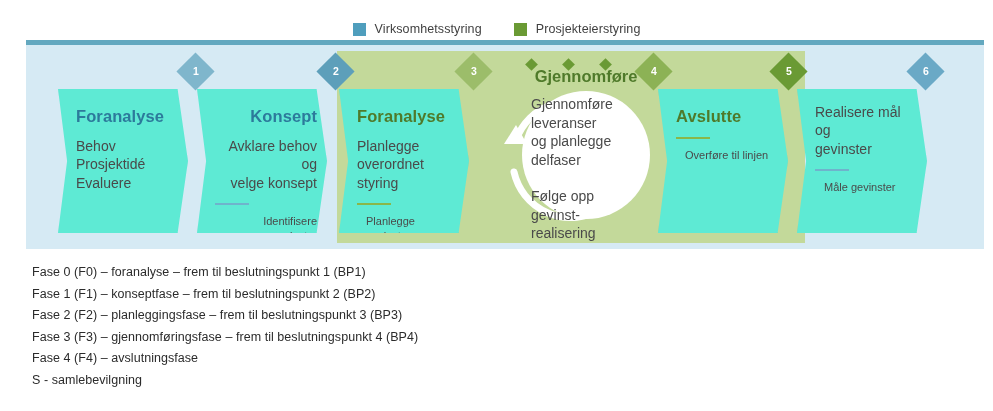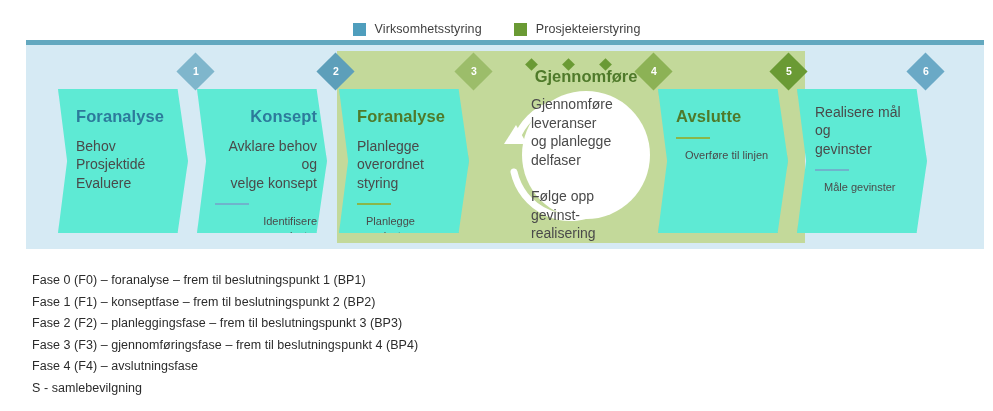--- a/index.html
+++ b/index.html
@@ -69,21 +69,21 @@
   .circle-title { font-size:16.5px; font-weight:bold; color:#4f7a2a; margin-bottom:9px; }
   .circle-desc { font-size:14px; color:#4a4a4a; line-height:1.34; }
   .circle-rule { width:48px; height:2px; background:#8ab64a; margin:9px auto 8px; }
   .circle-sub { font-size:14px; color:#4a4a4a; line-height:1.34; }
 
   
   .mini-diamonds { position:absolute; left:527px; top:57px; width:84px; height:16px; }
   .mini-d { position:absolute; width:9px; height:9px; transform:rotate(45deg); background:#6a9a34; top:3px; }
 
   
-  .footer { position:absolute; left:32px; top:270px; width:760px; }
+  .footer { position:absolute; left:32px; top:262px; width:760px; }
   .footer-line { font-size:12.5px; color:#2b2b2b; line-height:1.72; white-space:nowrap; letter-spacing:.05px; }
 </style>
 </head>
 <body>
 
 <div id="root">
 
   <div class="legend">
     <div class="legend-item">
       <span class="legend-swatch" id="sw0" style="background: rgb(79, 158, 189);"></span>

